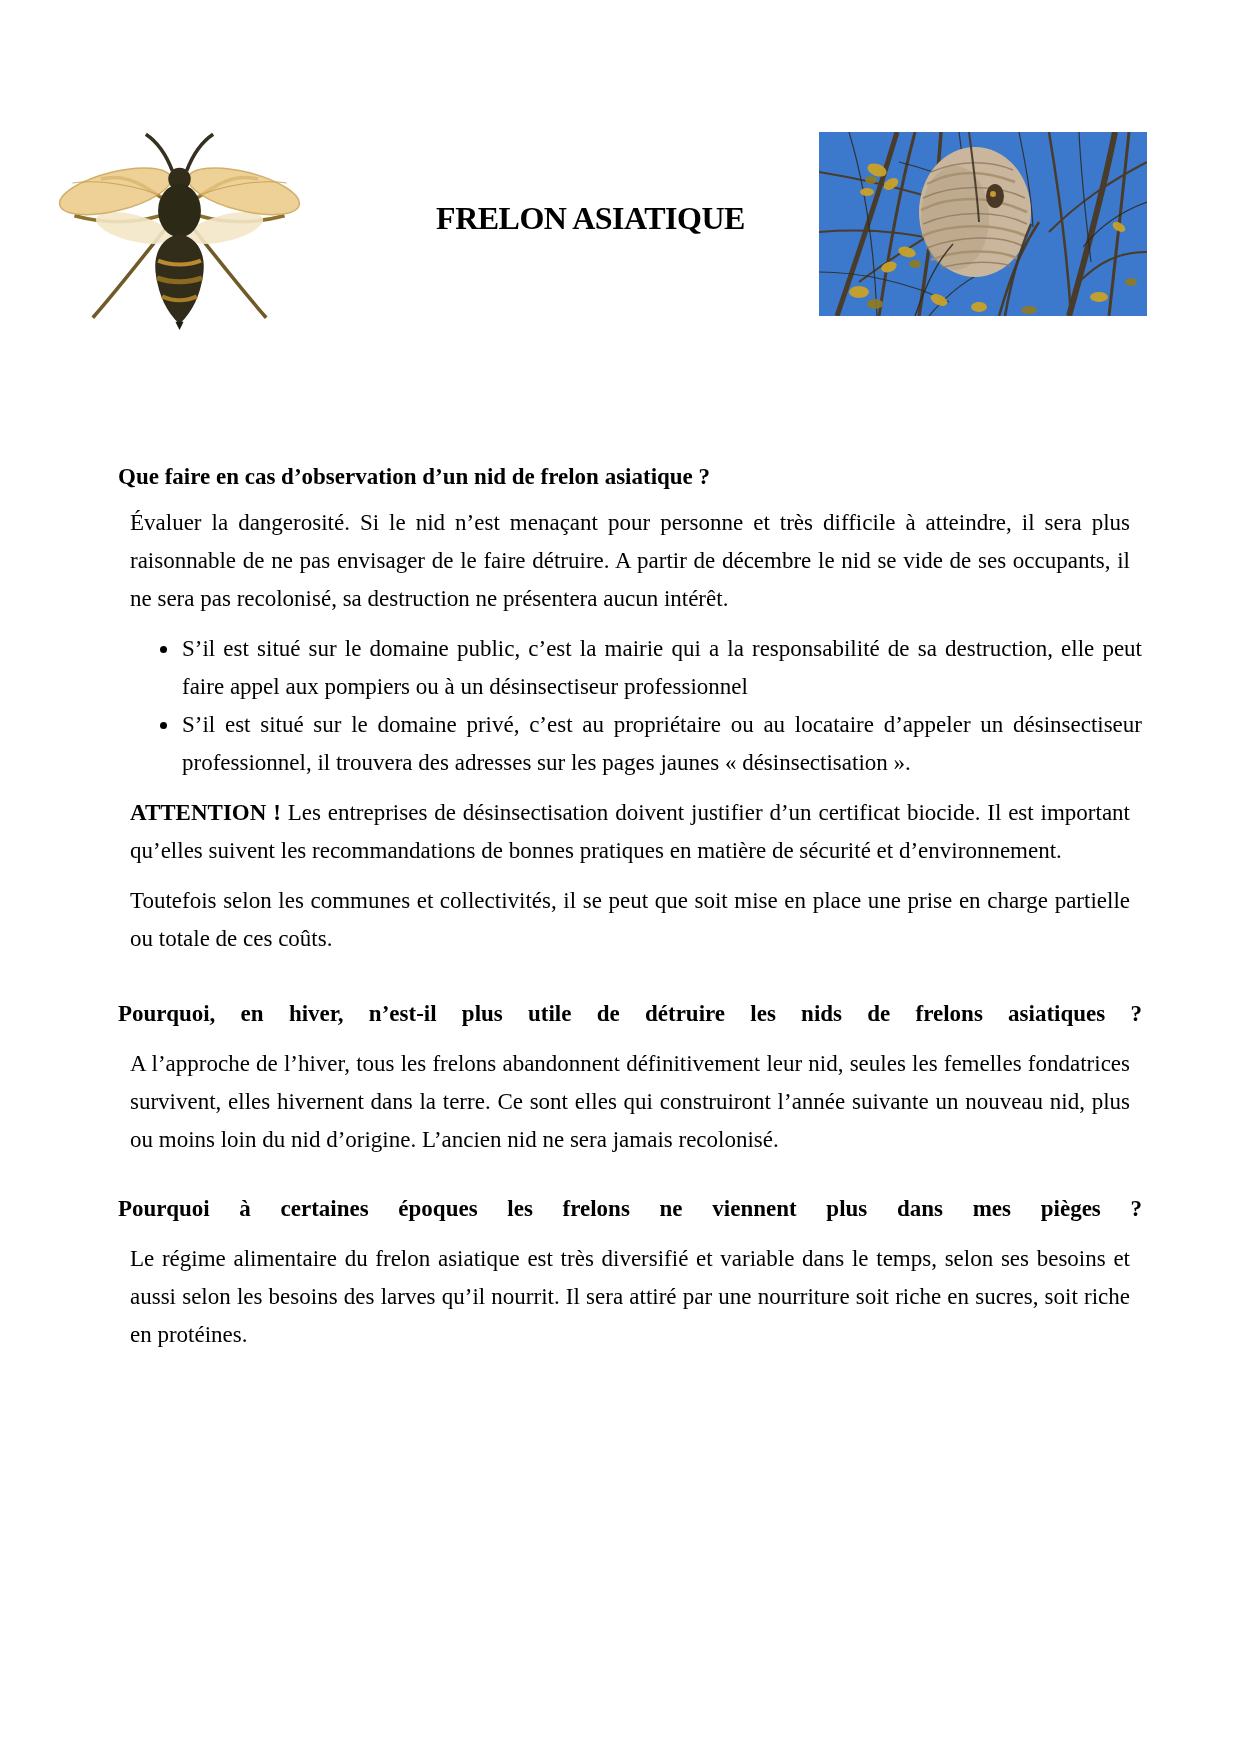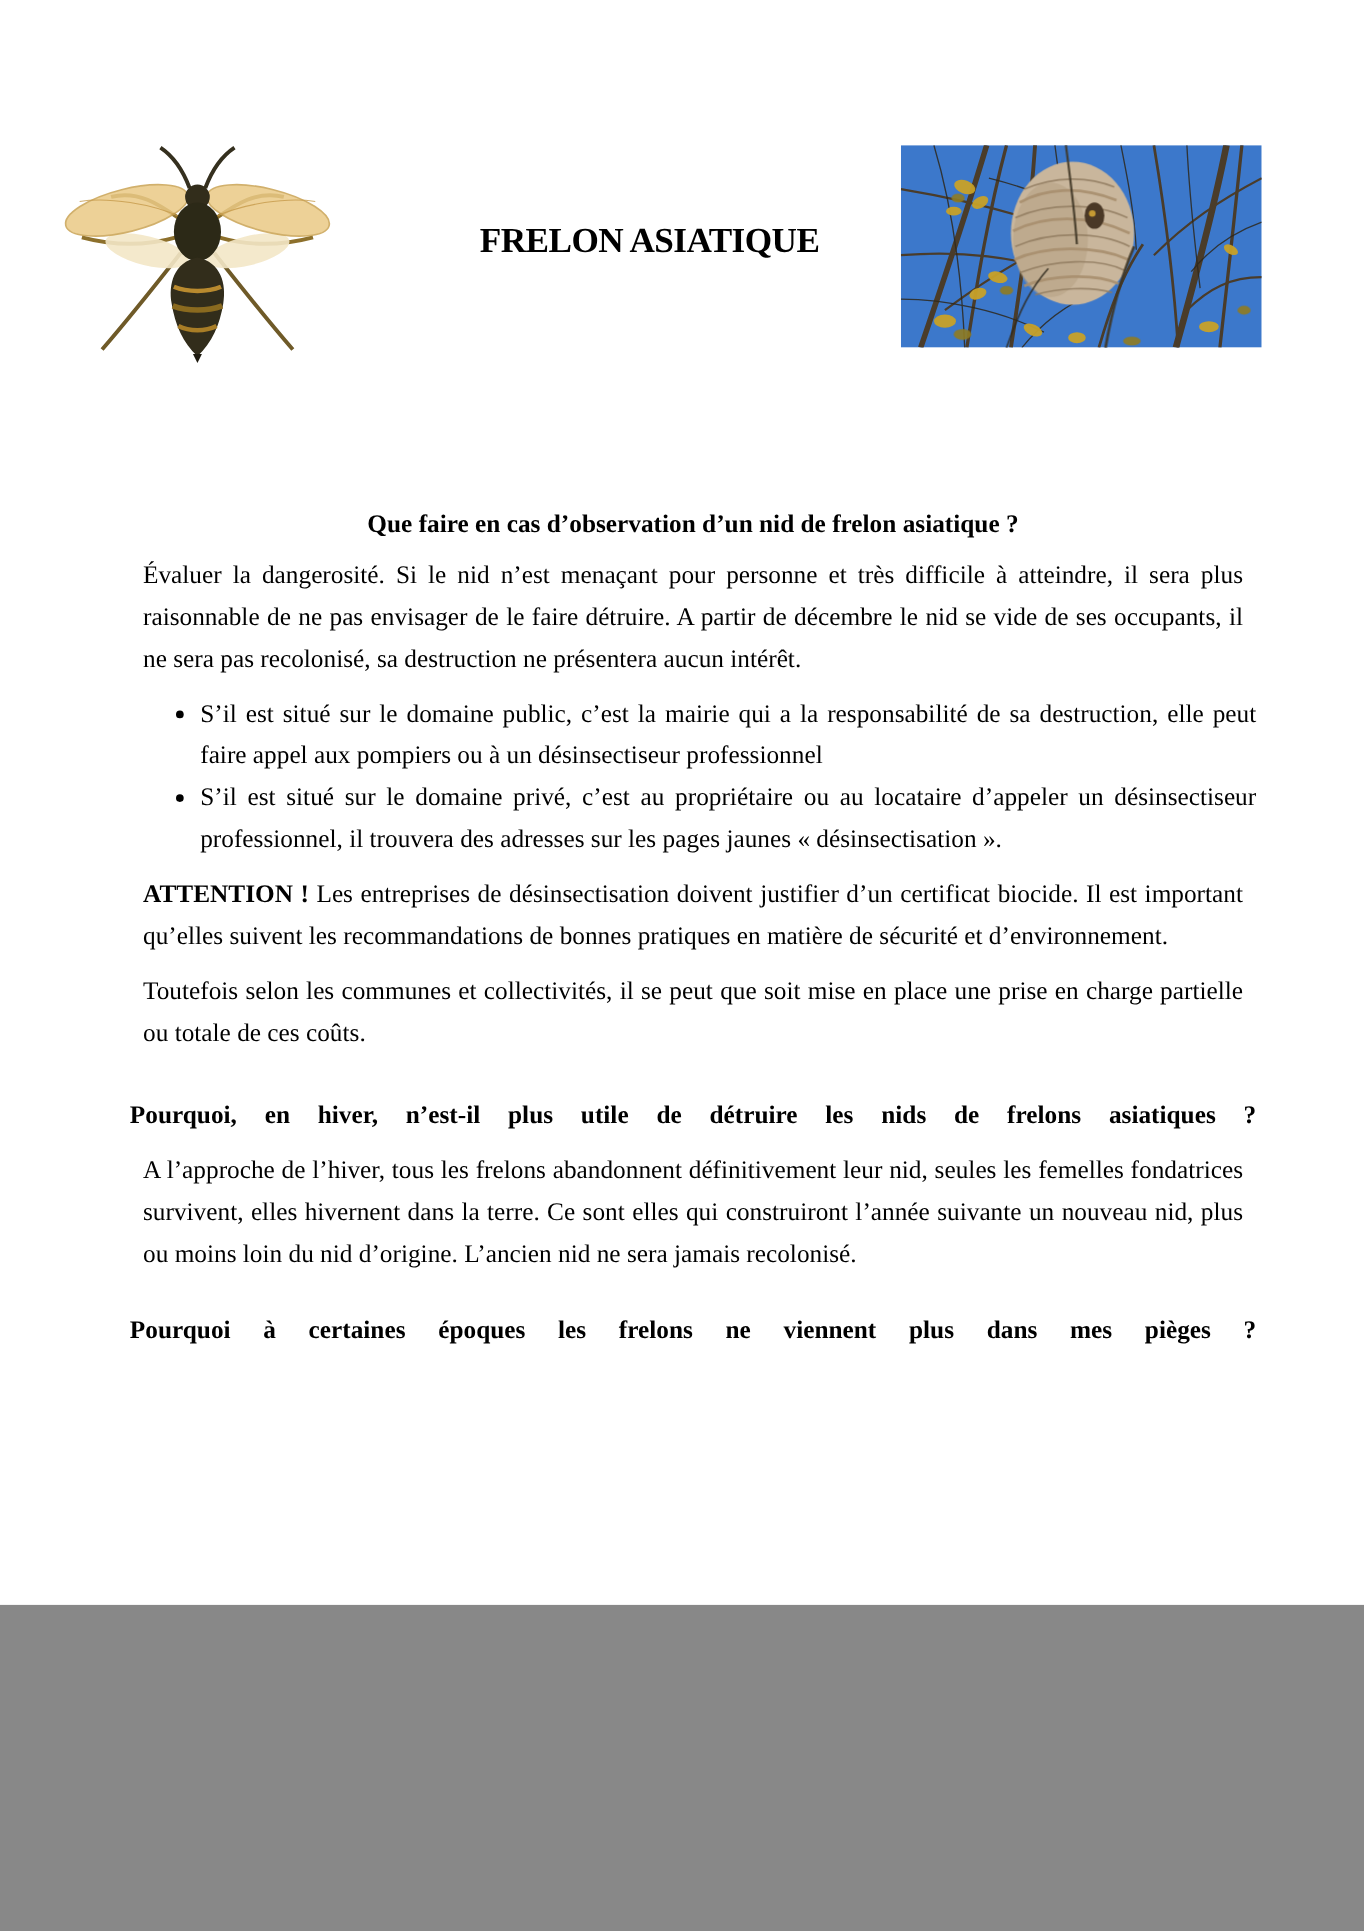--- a/index.html
+++ b/index.html
@@ -1,20 +1,20 @@
 <!DOCTYPE html>
 <html><head>
 <meta charset="utf-8">
 <style>
   * { margin: 0; padding: 0; box-sizing: border-box; }
   html, body { background: #888; }
   .page {
     position: relative;
     width: 1240px;
-    height: 1459px;
+    height: 1755px;
     margin: 0 auto;
     background: #ffffff;
     font-family: "Liberation Serif", serif;
     color: #000000;
     overflow: hidden;
   }
   
   .hornet-img {
     position: absolute;
     left: 52px; top: 122px;
@@ -39,21 +39,21 @@
   
   .content {
     position: absolute;
     left: 118px; top: 458px;
     width: 1024px;
     font-size: 23px;
     line-height: 38px;
     text-align: justify;
   }
   .content p { margin: 12px; }
-  h2.doc-h { font-size: 23px; line-height: 38px; font-weight: bold; text-align: center; margin: 0; }
+  h2.doc-h { font-size: 23px; line-height: 38px; font-weight: bold; text-align: left; margin: 0; }
   h2.doc-h.stretch { text-align: justify; text-align-last: justify; }
   .mt8  { margin-top: 8px !important; }
   .mt12 { margin-top: 12px !important; }
   .mt25 { margin-top: 25px !important; }
   .mt37 { margin-top: 37px !important; }
   .mt31 { margin-top: 31px !important; }
   ul.doc-list { margin: 5px 0 0 0; padding-left: 62px; list-style: disc outside; }
   ul.doc-list li { text-align: justify; padding-left: 2px; }
 </style>
 </head>
@@ -186,15 +186,16 @@
     </ul>
 
     <p><strong>ATTENTION !</strong><span> Les entreprises de désinsectisation doivent justifier d’un certificat biocide. Il est important qu’elles suivent les recommandations de bonnes pratiques en matière de sécurité et d’environnement.</span></p>
 
     <p class="mt12">Toutefois selon les communes et collectivités, il se peut que soit mise en place une prise en charge partielle ou totale de ces coûts.</p>
 
     <h2 class="doc-h stretch mt37">Pourquoi, en hiver, n’est-il plus utile de détruire les nids de frelons asiatiques ?</h2>
     <p>A l’approche de l’hiver, tous les frelons abandonnent définitivement leur nid, seules les femelles fondatrices survivent, elles hivernent dans la terre. Ce sont elles qui construiront l’année suivante un nouveau nid, plus ou moins loin du nid d’origine. L’ancien nid ne sera jamais recolonisé.</p>
 
     <h2 class="doc-h stretch mt31">Pourquoi à certaines époques les frelons ne viennent plus dans mes pièges ?</h2>
+    <p>Le régime alimentaire du frelon asiatique est très diversifié et variable dans le temps, selon ses besoins et aussi selon les besoins des larves qu’il nourrit. Il sera attiré par une nourriture soit riche en sucres, soit riche en protéines.</p>
 
   </div>
 </div>
 
 </body></html>

